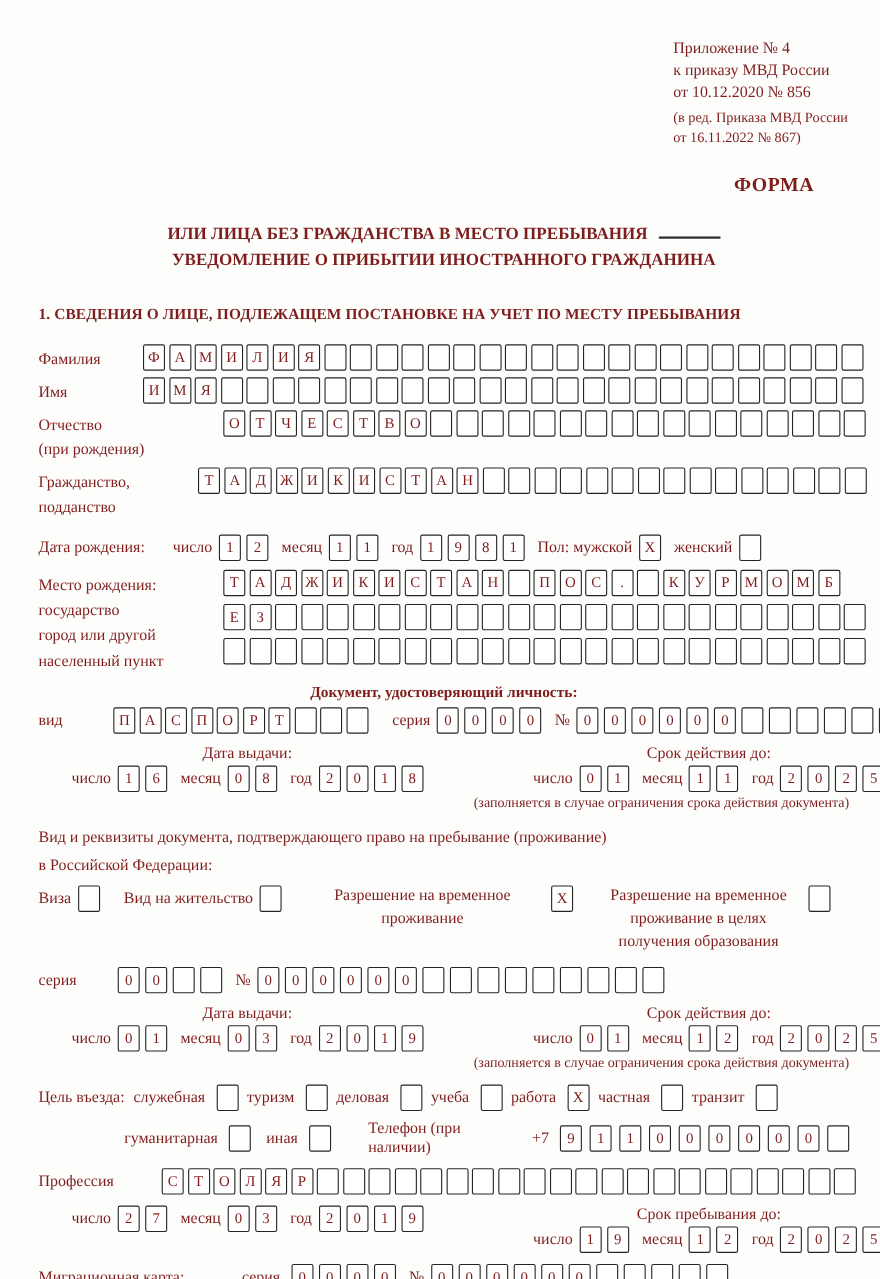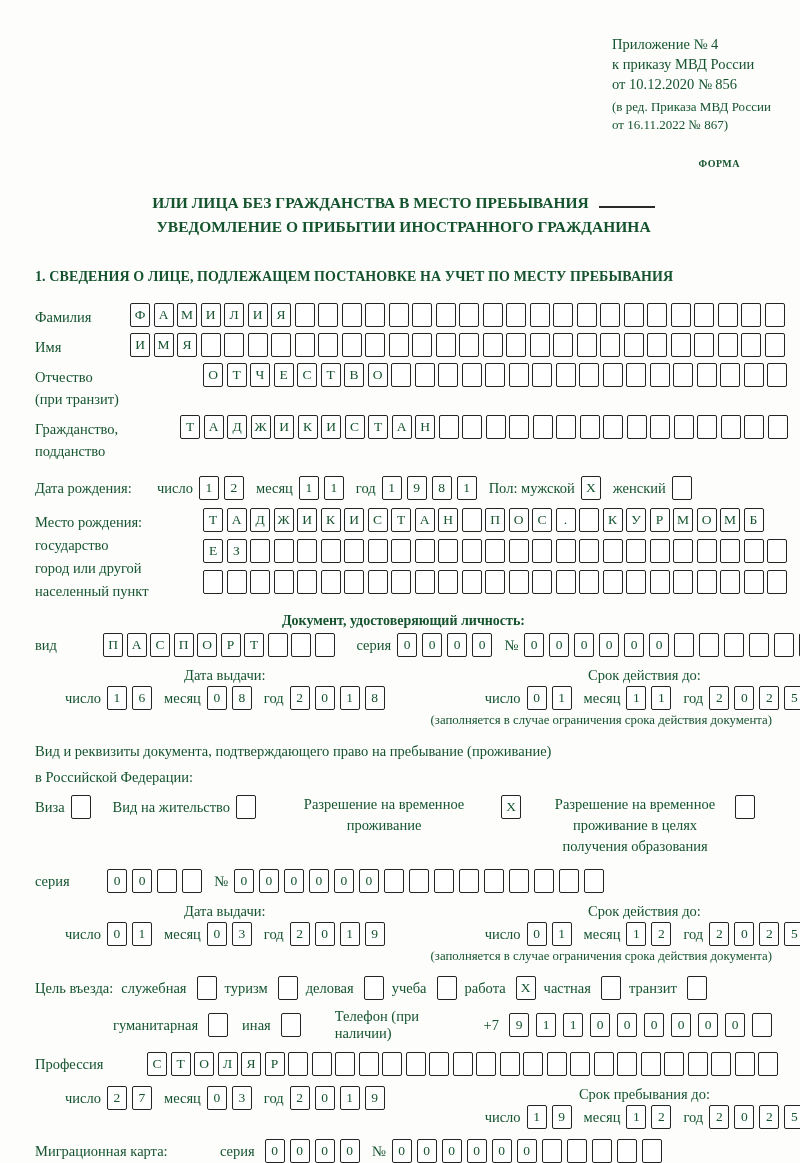--- a/index.html
+++ b/index.html
@@ -1,26 +1,26 @@
 <!DOCTYPE html>
 <html><head>
 <meta charset="utf-8">
 <style>
   * { margin:0; padding:0; box-sizing:border-box; }
   html,body { background:#888; }
   .page {
     position:relative; width:800px; height:1163px; margin:0 auto;
-    background:#fdfdfc; color:#14532d;
+    background:#fdfdfc; color:#7f1d1d;
     font-family:"Liberation Serif","DejaVu Serif",serif;
     font-size:14.5px; padding:34px 28px 10px 35px; overflow:hidden;
   }
   .hdr { margin-left:577px; line-height:20px; }
   .hdr-sub { font-size:13px; line-height:18px; }
   .hdr-sub.first { margin-top:4px; }
-  .forma { text-align:right; font-weight:bold; font-size:10px; letter-spacing:.5px; margin:24px 32px 0 0; }
+  .forma { text-align:right; font-weight:bold; font-size:18px; letter-spacing:.5px; margin:24px 32px 0 0; }
   .title { text-align:center; font-weight:bold; font-size:15.5px; line-height:24px; margin-top:22px; }
   .uline { display:inline-block; width:56px; border-bottom:2.4px solid #2a2a2a; margin-left:10px; }
   .sect { font-weight:bold; font-size:14px; margin-top:30px; letter-spacing:.1px; }
 
   .frow { display:flex; align-items:flex-start; margin-top:5px; }
   .lbl { flex:0 0 auto; padding-top:3px; line-height:22px; }
   .boxrow { display:flex; gap:3.5px; flex:0 0 auto; }
   .boxrow.sp { gap:5px; }
   .box {
     width:20px; height:24px; border:1.7px solid #242424; border-radius:2px;
@@ -128,21 +128,21 @@
         <div class="box"></div>
         <div class="box"></div>
         <div class="box"></div>
         <div class="box"></div>
       </div>
   </div>
 
   <div class="frow">
     <div class="lbl" style="width:168px;">
       <div>Отчество</div>
-      <div>(при транзит)</div>
+      <div>(при рождения)</div>
     </div>
     <div class="boxrow">
         <div class="box">О</div>
         <div class="box">Т</div>
         <div class="box">Ч</div>
         <div class="box">Е</div>
         <div class="box">С</div>
         <div class="box">Т</div>
         <div class="box">В</div>
         <div class="box">О</div>

